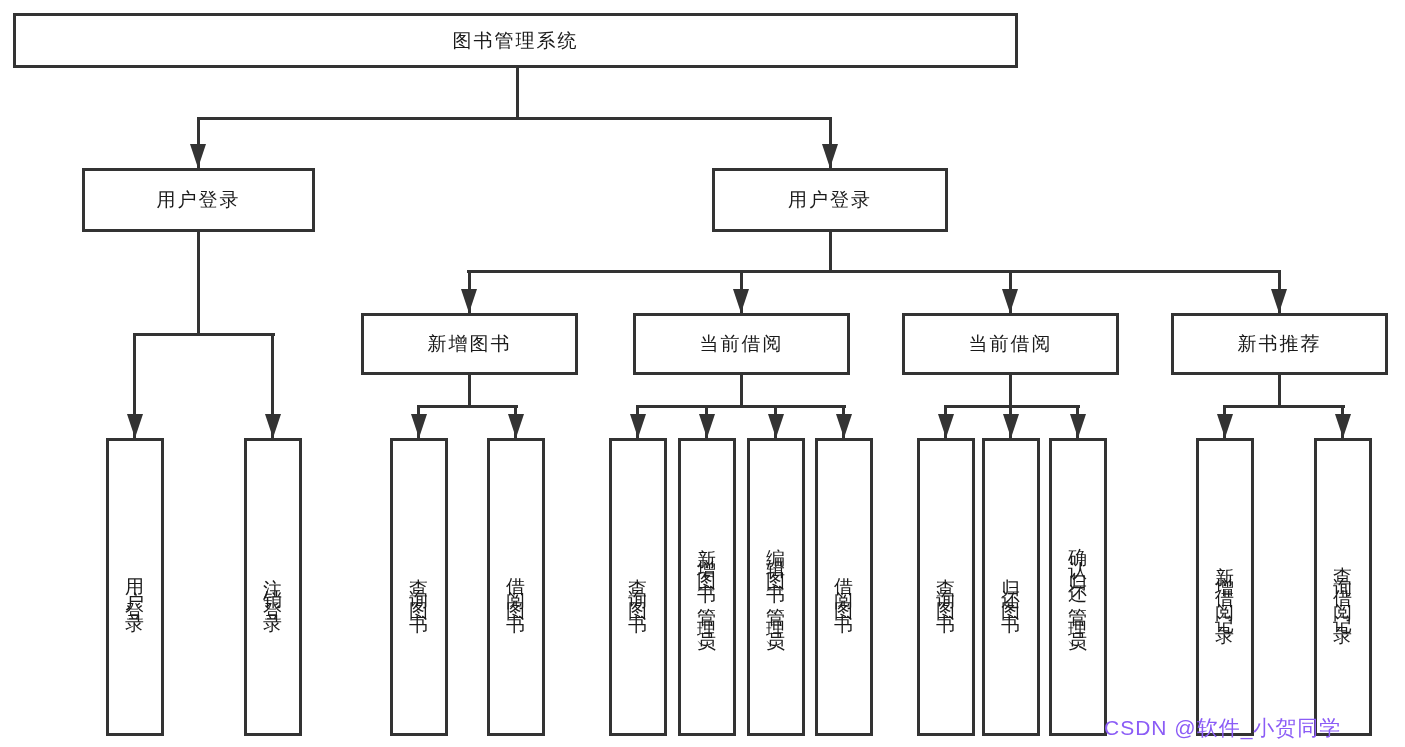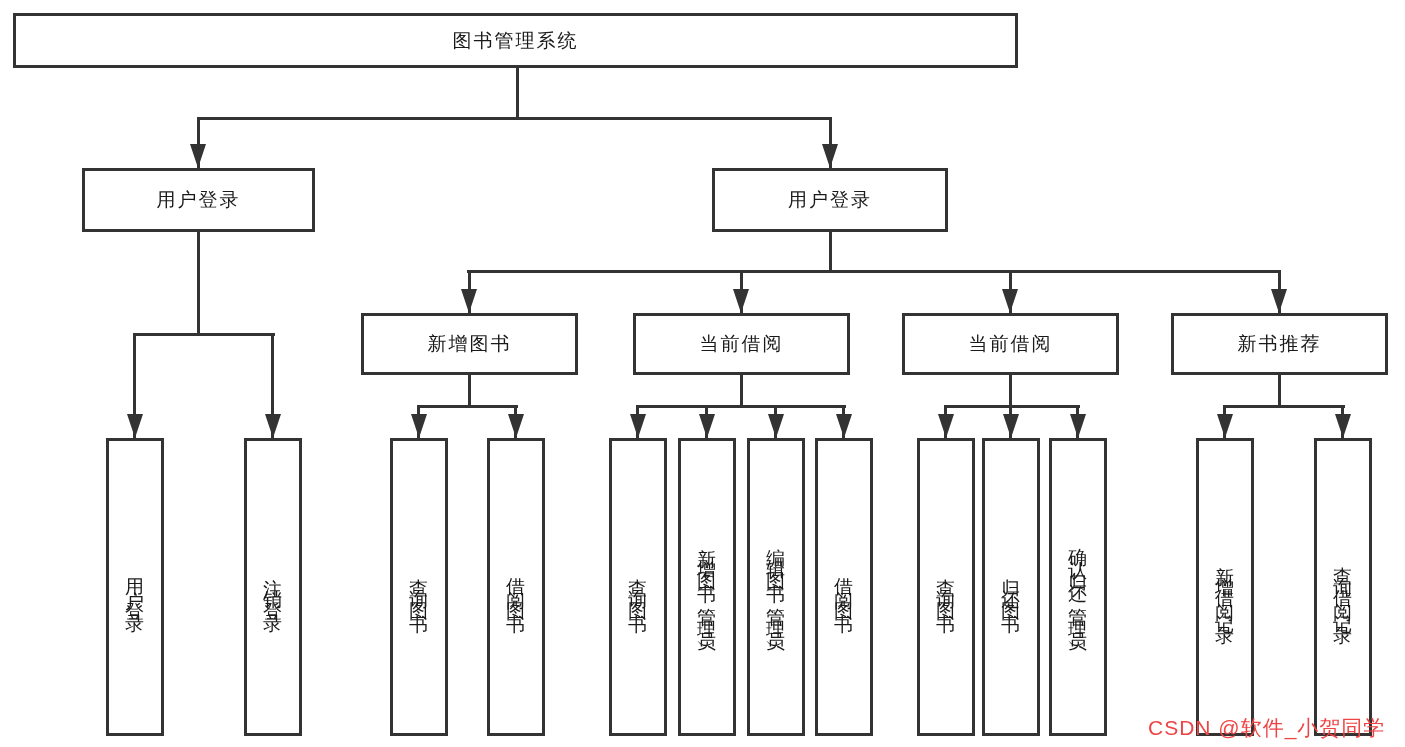--- a/index.html
+++ b/index.html
@@ -35,22 +35,22 @@
   .hline{position:absolute;height:3px;background:#333333;z-index:1;}
   .ahead{
     position:absolute;width:0;height:0;
     border-left:8px solid transparent;
     border-right:8px solid transparent;
     border-top:24px solid #333333;
     z-index:1;
   }
   .watermark{
     position:absolute;
-    left:1148px;top:714px;
-    font-size:21px;color:#ef4444;
+    left:1104px;top:714px;
+    font-size:21px;color:#8b5cf6;
     letter-spacing:1px;white-space:nowrap;
     z-index:10;
   }
 </style>
 </head>
 <body>
 
 <div id="canvas">
 
   <div class="vline" style="left:516px;top:68px;height:50px;"></div>

